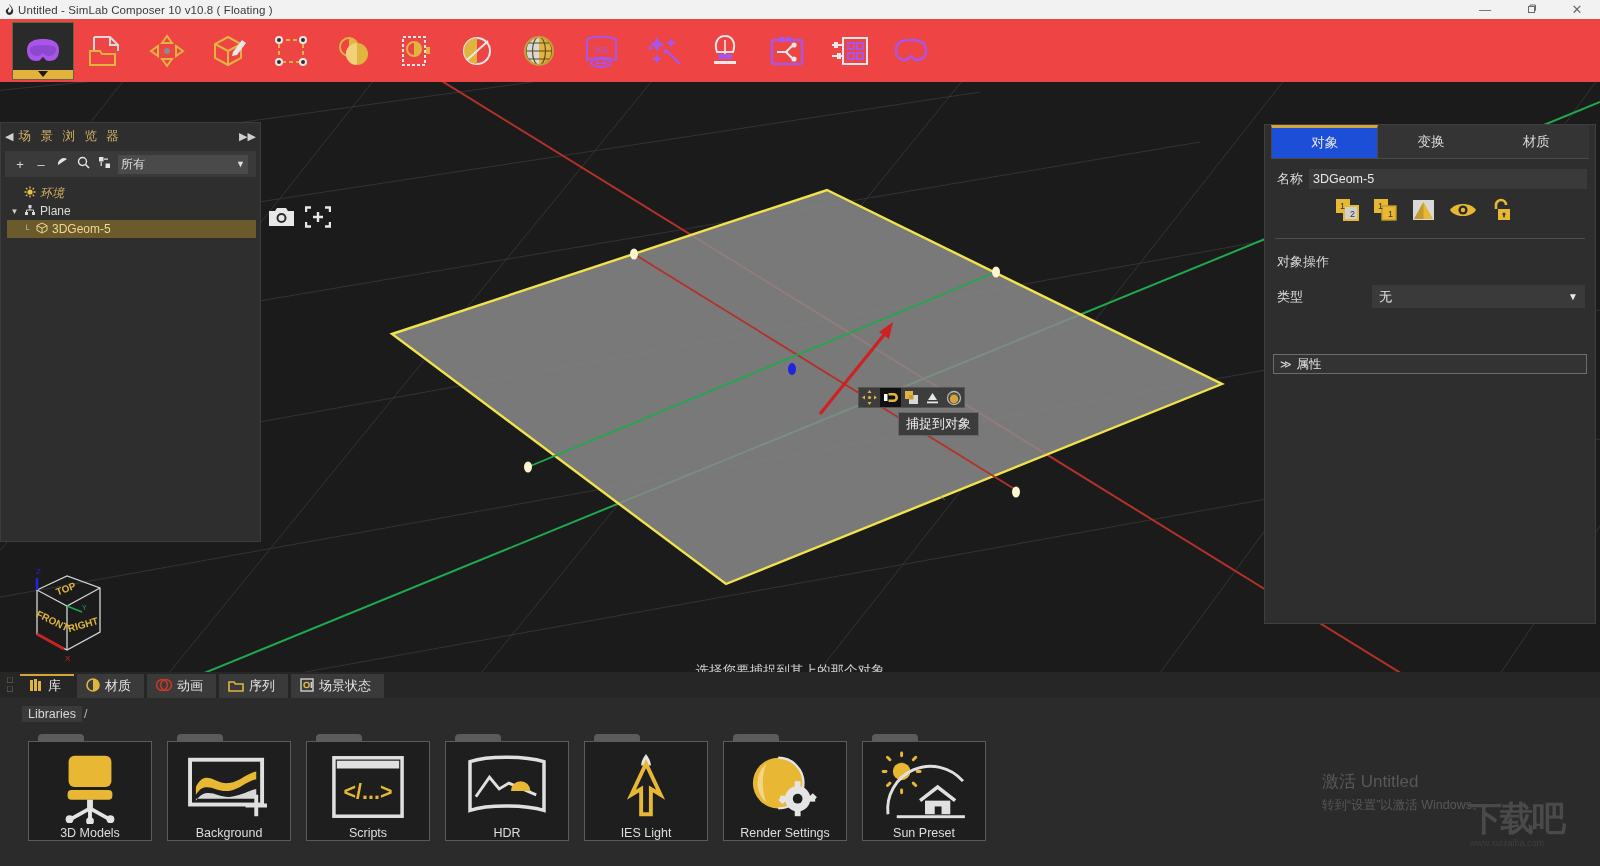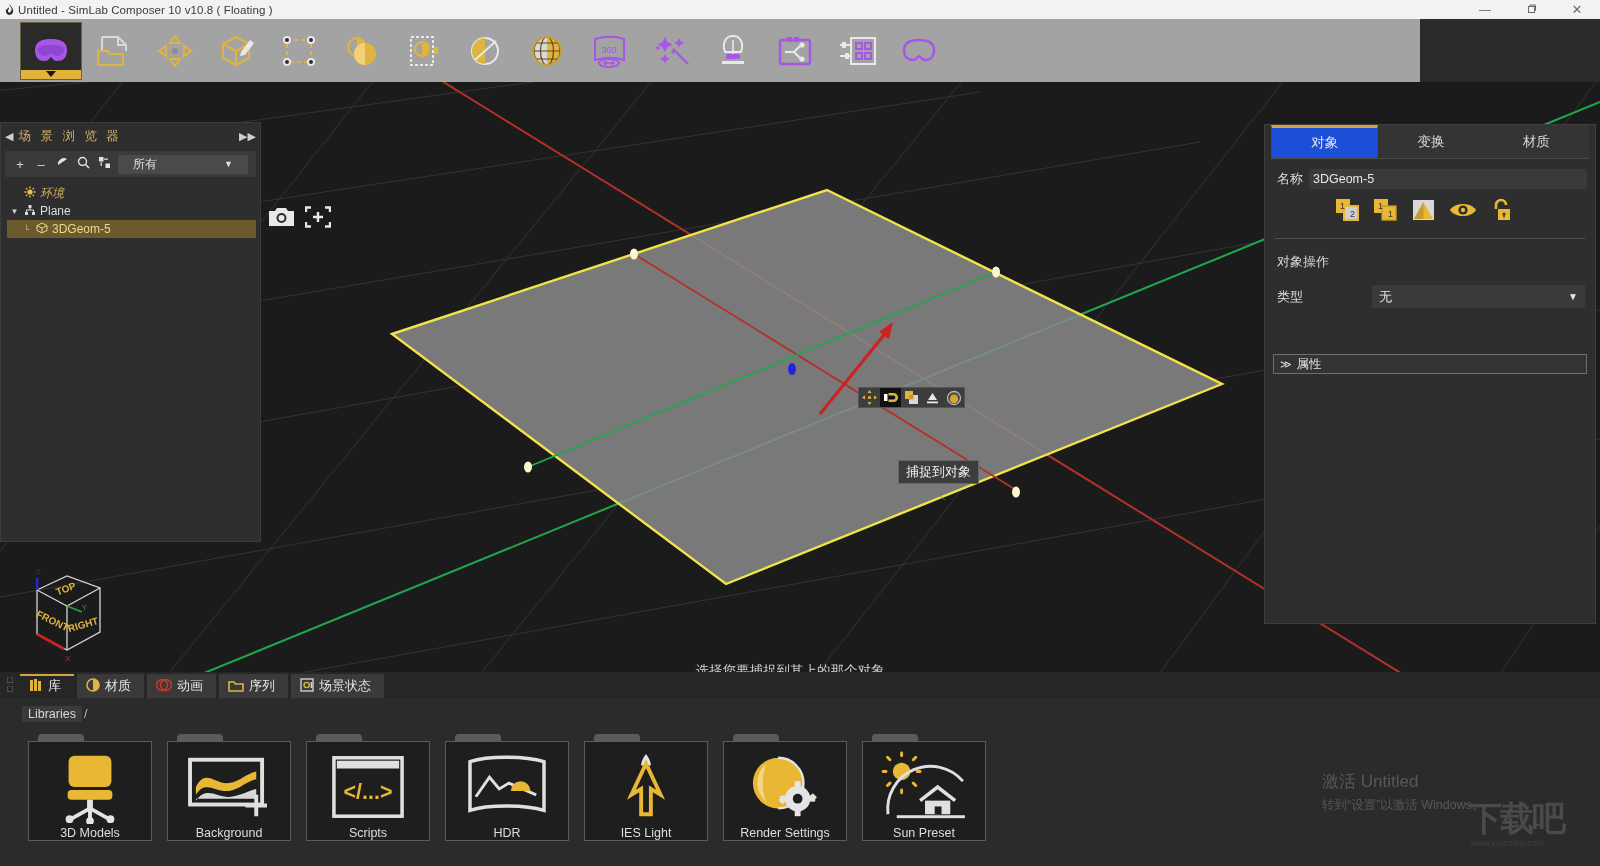--- a/index.html
+++ b/index.html
@@ -10,22 +10,22 @@
   #titlebar { position:absolute; left:0; top:0; width:1600px; height:19px;
     background:#f2f2f2; display:flex; align-items:center; }
   #titlebar .tb-icon { width:18px; height:19px; display:flex; align-items:center; justify-content:center;}
   #titlebar .tb-title { font-size:11.5px; color:#3a3a3a; letter-spacing:.1px; }
   #titlebar .tb-spacer { flex:1; }
   .winbtn { width:46px; height:19px; display:flex; align-items:center; justify-content:center;
     color:#6a6a6a; font-size:12px; }
   .winbtn.closebtn { font-size:13px; }
 
   
-  #maintoolbar { position:absolute; left:0; top:19px; width:1420px; height:63px;
-    background:#a3a3a3; display:flex; align-items:center; padding-left:20px; }
+  #maintoolbar { position:absolute; left:0; top:19px; width:1600px; height:63px;
+    background:#ef4444; display:flex; align-items:center; padding-left:12px; }
   .tbtn { width:62px; height:58px; display:flex; flex-direction:column;
     align-items:center; justify-content:center; position:relative; }
   .tbtn.active { background:#2a2a2a; border:1px solid #6b6040; }
   .tbtn .uline { position:absolute; left:0; bottom:0; width:100%; height:9px;
     background:#e3b23c; display:none; align-items:center; justify-content:center; }
   .tbtn.active .uline { display:flex; }
   .tbtn .uline::after { content:""; border-left:5px solid transparent; border-right:5px solid transparent;
     border-top:6px solid #181818; display:block; }
 
   
@@ -37,39 +37,39 @@
   #scenebrowser { position:absolute; left:0; top:40px; width:261px; height:420px;
     background:#2e2e2e; border:1px solid #3c3c3c; }
   #sb-header { height:26px; display:flex; align-items:center; padding:0 4px;
     background:#2e2e2e; }
   #sb-header .sbtitle { color:#d4b163; font-size:12.5px; letter-spacing:3px; margin-left:5px;}
   #sb-header .arrowL, #sb-header .arrowR { color:#cfcfcf; font-size:11px; }
   #sb-toolbar { height:26px; background:#3a3a3a; display:flex; align-items:center;
     gap:7px; padding:0 8px; margin:2px 4px 0 4px;}
   #sb-toolbar .sbicon { color:#d8d8d8; font-size:13px; width:14px; text-align:center; }
   #sb-filter { flex:1; height:19px; background:#4a4a4a; display:flex; align-items:center;
-    justify-content:space-between; padding:0 15px; color:#e0e0e0; font-size:12px; }
+    justify-content:space-between; padding:0 3px; color:#e0e0e0; font-size:12px; }
   #sb-tree { padding:7px 4px 0 6px; }
   .tree-row { height:18px; display:flex; align-items:center; gap:4px; font-size:12px; padding-left:2px;}
   .tree-row.env { color:#d9b464; font-style:italic; }
   .tree-row.node { color:#dcdcdc; }
   .tree-row.sel { background:#6b5a2c; color:#f0d890; }
   .tw { width:11px; display:inline-block; text-align:center; font-size:8px; color:#cfcfcf; }
 
   
   #snapicons { position:absolute; left:268px; top:124px; display:flex; gap:10px; }
 
   
   #snaptoolbar { position:absolute; left:858px; top:305px; height:21px;
     display:flex; align-items:center; background:#3d3d3d; border:1px solid #555; }
   #snaptoolbar .sbtn { width:21px; height:19px; display:flex; align-items:center;
     justify-content:center; }
   #snaptoolbar .sbtn.on { background:#111; }
   #tooltip-snap { position:absolute; left:898px; top:330px; background:#3c3c3c;
-    border:1px solid #666; color:#efefef; font-size:13px; padding:2px 7px;margin-top:48px; }
+    border:1px solid #666; color:#efefef; font-size:13px; padding:2px 7px; }
 
   
   #vp-hint { position:absolute; left:640px; top:580px; width:300px; text-align:center;
     color:#cfcfcf; font-size:13.5px; }
 
   
   #navcube { position:absolute; left:12px; top:480px; }
 
   
   #properties { position:absolute; left:1264px; top:42px; width:332px; height:500px;

